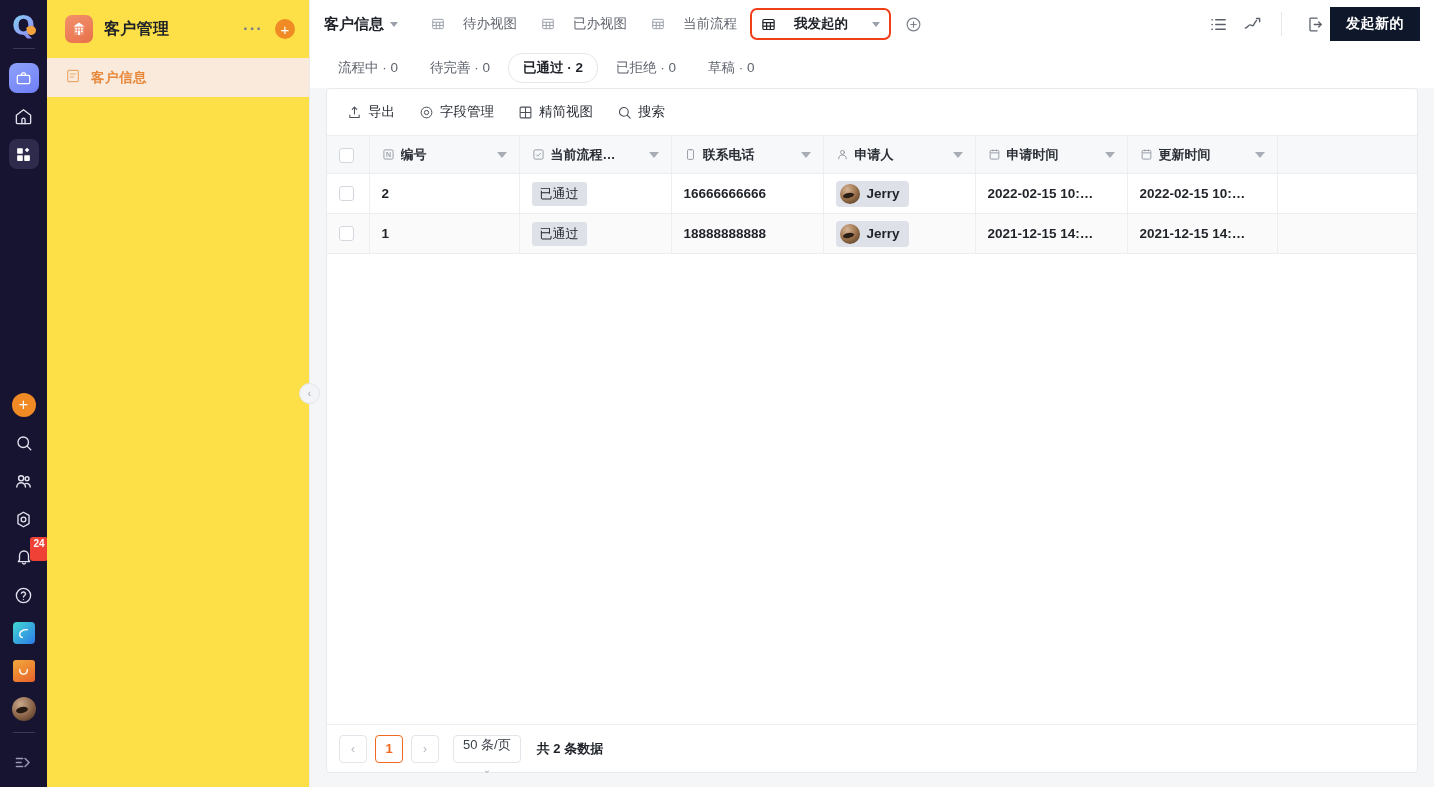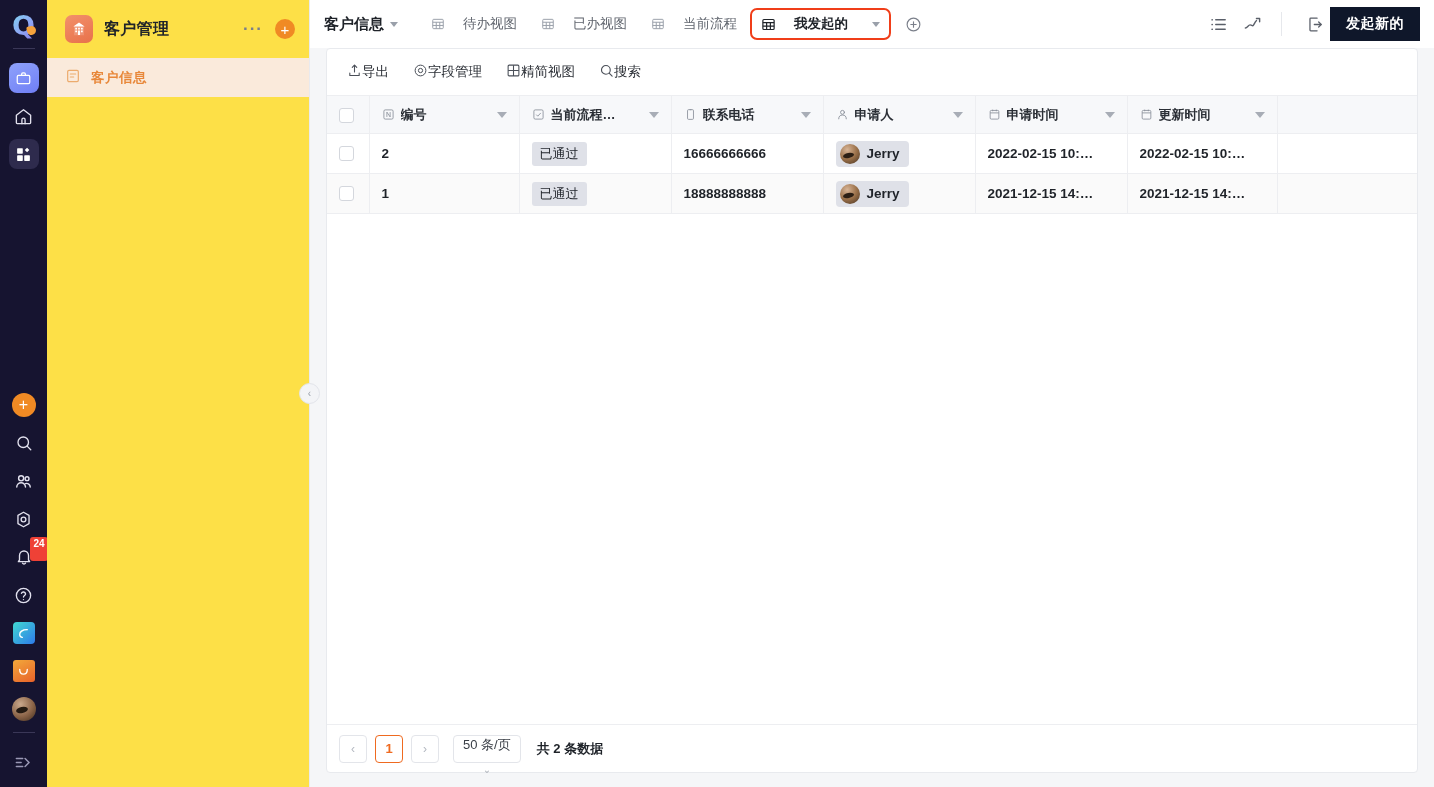--- a/index.html
+++ b/index.html
@@ -181,21 +181,21 @@
   .content-wrap { flex: 1 1 auto; padding: 0 16px 14px 16px; min-height: 0; display: flex; }
   .card {
     flex: 1 1 auto; background: #fff; border: 1px solid #e8eaee;
     border-radius: 4px; display: flex; flex-direction: column; min-width: 0;
   }
   .card-toolbar {
     height: 46px; display: flex; align-items: center; padding: 0 10px;
     gap: 4px; flex: 0 0 46px;
   }
   .tool-btn {
-    display: flex; align-items: flex-start; gap: 0; padding: 6px 10px;
+    display: flex; align-items: center; gap: 6px; padding: 6px 10px;
     font-size: 13.5px; color: #2a2e35; border-radius: 5px; white-space: nowrap;
   }
   .tool-btn .tb-ic { color: #4a4f58; display: flex; }
 
   
   .tbl-scroll { flex: 1 1 auto; overflow: hidden; min-height: 0; }
   table.grid { width: 100%; border-collapse: collapse; table-layout: fixed; }
   table.grid th, table.grid td {
     border-right: 1px solid #edeef1; border-bottom: 1px solid #edeef1;
     padding: 0 12px; text-align: left; overflow: hidden;
@@ -466,20 +466,27 @@
       <div class="tb-icon">
         <svg width="19" height="19" viewBox="0 0 24 24" fill="none" stroke="currentColor" stroke-width="1.6" stroke-linecap="round" stroke-linejoin="round">
           <path d="M14 4H6a1 1 0 0 0-1 1v14a1 1 0 0 0 1 1h8"></path>
           <path d="M10.5 12H19"></path>
             <path d="M16 8.8 19.2 12 16 15.2"></path>
         </svg>
       </div>
       <div class="btn-primary">发起新的</div>
     </div>
 
+    <div class="statusbar">
+      <div class="status-tab">流程中 · 0</div>
+      <div class="status-tab">待完善 · 0</div>
+      <div class="status-tab active">已通过 · 2</div>
+      <div class="status-tab">已拒绝 · 0</div>
+      <div class="status-tab">草稿 · 0</div>
+    </div>
 
     <div class="content-wrap">
       <div class="card">
 
         <div class="card-toolbar">
           <div class="tool-btn">
             <span class="tb-ic">
               <svg width="15" height="15" viewBox="0 0 24 24" fill="none" stroke="currentColor" stroke-width="1.7" stroke-linecap="round" stroke-linejoin="round">
                 <path d="M12 3.5v11"></path>
                   <path d="M8.4 7.1 12 3.5l3.6 3.6"></path>

